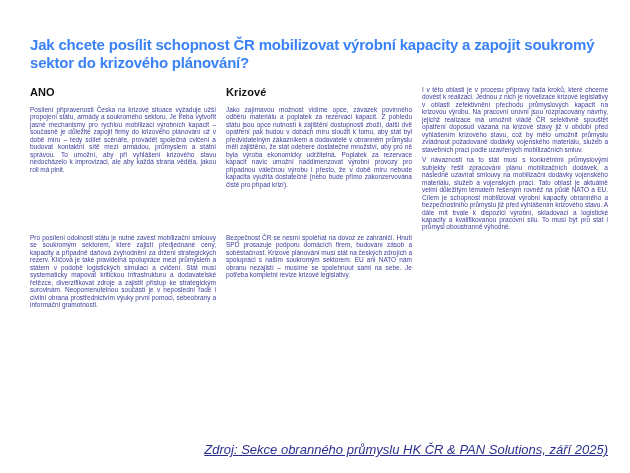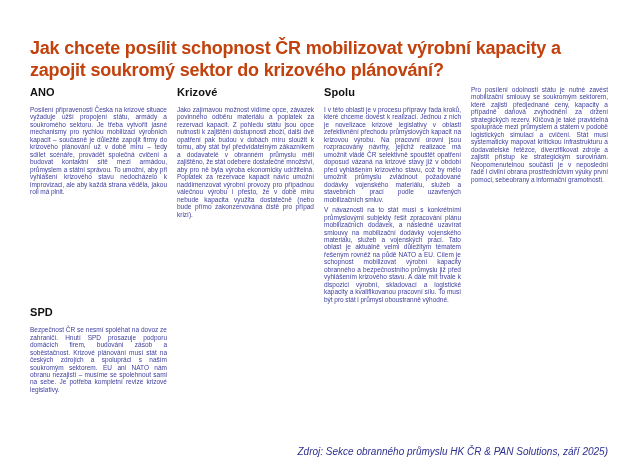--- a/index.html
+++ b/index.html
@@ -11,32 +11,32 @@
   }
   .page {
     position: relative;
     width: 630px; height: 473px;
     background: #ffffff;
   }
   .title {
     position: absolute;
     left: 30px; top: 26px;
     width: 565px;
-    font-size: 18px;
+    font-size: 15px;
     line-height: 1.2;
     font-weight: bold;
-    color: #c2410c;
+    color: #3b82f6;
     letter-spacing: -0.2px;
   }
   .columns {
     position: absolute;
     left: 30px; top: 86px;
     width: 578px;
     display: grid;
-    grid-template-columns: repeat(4, 1fr);
+    grid-template-columns: repeat(3, 1fr);
     column-gap: 10px;
   }
   .column { min-width: 0; }
   .col-header {
     font-size: 11px;
     font-weight: bold;
     color: #111111;
     margin: 0 0 8px 0;
     letter-spacing: 0.1px;
   }
@@ -46,24 +46,25 @@
     color: #3d3e9c;
     text-align: justify;
     margin: 0 0 3px 0;
     hyphens: auto;
     -webkit-hyphens: auto;
     word-spacing: -0.2px;
   }
   .source {
     position: absolute;
     right: 22px; bottom: 16px;
-    font-size: 10px;
+    font-size: 13px;
     font-style: italic;
     color: #2d2f90;
     text-align: right;
+    text-decoration: underline;
   }
 </style>
 </head>
 <body>
 
 <div class="page">
 
   <h1 class="title">Jak chcete posílit schopnost ČR mobilizovat výrobní kapacity a zapojit soukromý sektor do krizového plánování?</h1>
 
   <div class="columns">
@@ -76,35 +77,33 @@
     </div>
 
     <div class="column">
       <h3 class="col-header">Krizové</h3>
       <div class="col-body">
         <p>Jako zajímavou možnost vidíme opce, závazek povinného odběru materiálu a poplatek za rezervaci kapacit. Z pohledu státu jsou opce nutností k zajištění dostupnosti zboží, další dvě opatření pak budou v dobách míru sloužit k tomu, aby stát byl předvídatelným zákazníkem a dodavatelé v obranném průmyslu měli zajištěno, že stát odebere dostatečné množství, aby pro ně byla výroba ekonomicky udržitelná. Poplatek za rezervace kapacit navíc umožní naddimenzovat výrobní provozy pro případnou válečnou výrobu i přesto, že v době míru nebude kapacita využita dostatečně (nebo bude přímo zakonzervována čistě pro případ krizí).</p>
       </div>
     </div>
 
     <div class="column">
-      <h3 class="col-header">Spolu</h3>
       <div class="col-body">
         <p>I v této oblasti je v procesu přípravy řada kroků, které chceme dovést k realizaci. Jednou z nich je novelizace krizové legislativy v oblasti zefektivnění přechodu průmyslových kapacit na krizovou výrobu. Na pracovní úrovni jsou rozpracovány návrhy, jejichž realizace má umožnit vládě ČR selektivně spouštět opatření doposud vázaná na krizové stavy již v období před vyhlášením krizového stavu, což by mělo umožnit průmyslu zvládnout požadované dodávky vojenského materiálu, služeb a stavebních prací podle uzavřených mobilizačních smluv.</p>
         <p>V návaznosti na to stát musí s konkrétními průmyslovými subjekty řešit zpracování plánu mobilizačních dodávek, a následně uzavírat smlouvy na mobilizační dodávky vojenského materiálu, služeb a vojenských prací. Tato oblast je aktuálně velmi důležitým tématem řešeným rovněž na půdě NATO a EU. Cílem je schopnost mobilizovat výrobní kapacity obranného a bezpečnostního průmyslu již před vyhlášením krizového stavu. A dále mít trvale k dispozici výrobní, skladovací a logistické kapacity a kvalifikovanou pracovní sílu. To musí být pro stát i průmysl oboustranně výhodné.</p>
       </div>
     </div>
 
     <div class="column">
       <div class="col-body">
         <p>Pro posílení odolnosti státu je nutné zavést mobilizační smlouvy se soukromým sektorem, které zajistí předjednané ceny, kapacity a případně daňová zvýhodnění za držení strategických rezerv. Klíčová je také pravidelná spolupráce mezi průmyslem a státem v podobě logistických simulací a cvičení. Stát musí systematicky mapovat kritickou infrastrukturu a dodavatelské řetězce, diverzifikovat zdroje a zajistit přístup ke strategickým surovinám. Neopomenutelnou součástí je v neposlední řadě i civilní obrana prostřednictvím výuky první pomoci, sebeobrany a informační gramotnosti.</p>
       </div>
     </div>
 
     <div class="column">
-      <h3 class="col-header">SPD</h3>
       <div class="col-body">
         <p>Bezpečnost ČR se nesmí spoléhat na dovoz ze zahraničí. Hnutí SPD prosazuje podporu domácích firem, budování zásob a soběstačnost. Krizové plánování musí stát na českých zdrojích a spolupráci s naším soukromým sektorem. EU ani NATO nám obranu nezajistí – musíme se spolehnout sami na sebe. Je potřeba kompletní revize krizové legislativy.</p>
       </div>
     </div>
 
   </div>
 
   <div class="source">Zdroj: Sekce obranného průmyslu HK ČR &amp; PAN Solutions, září 2025)</div>
 
 </div>

